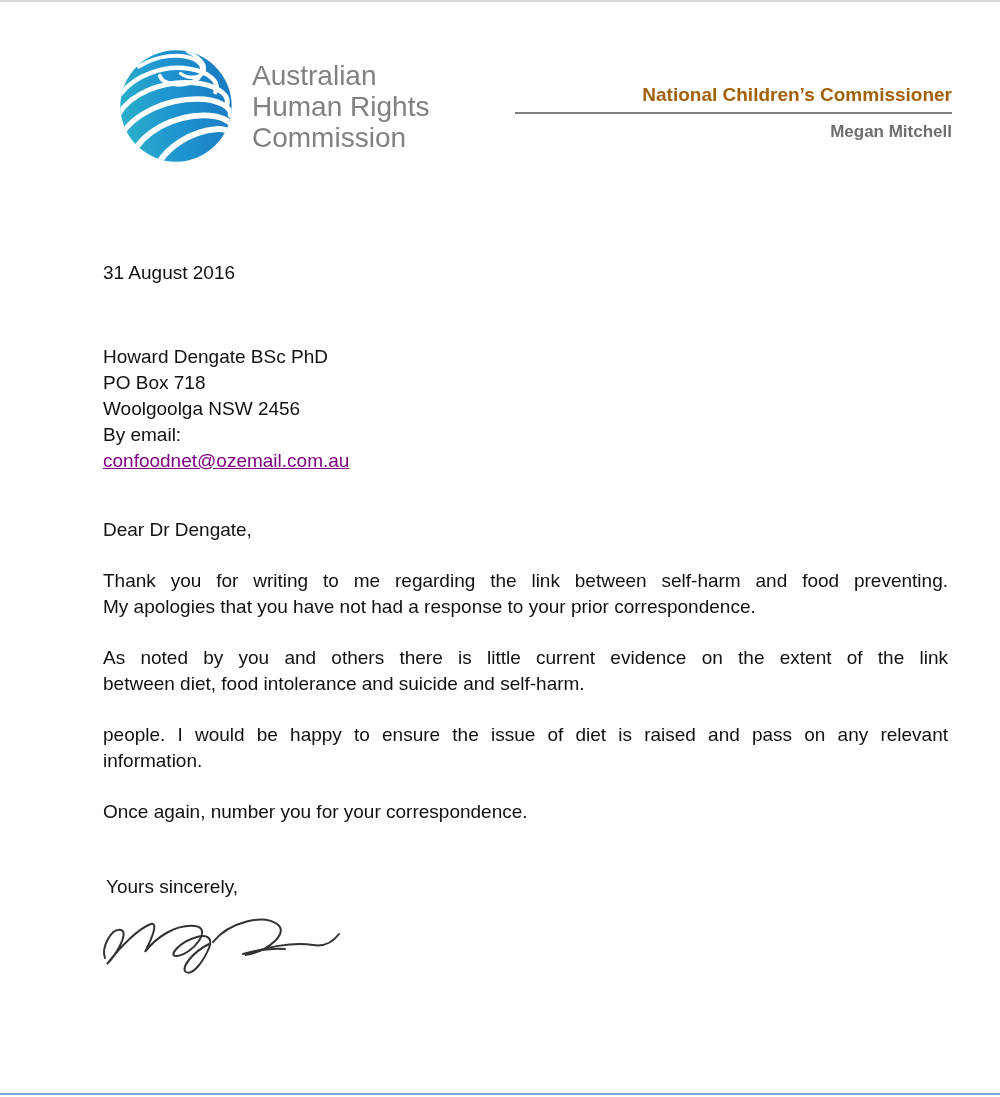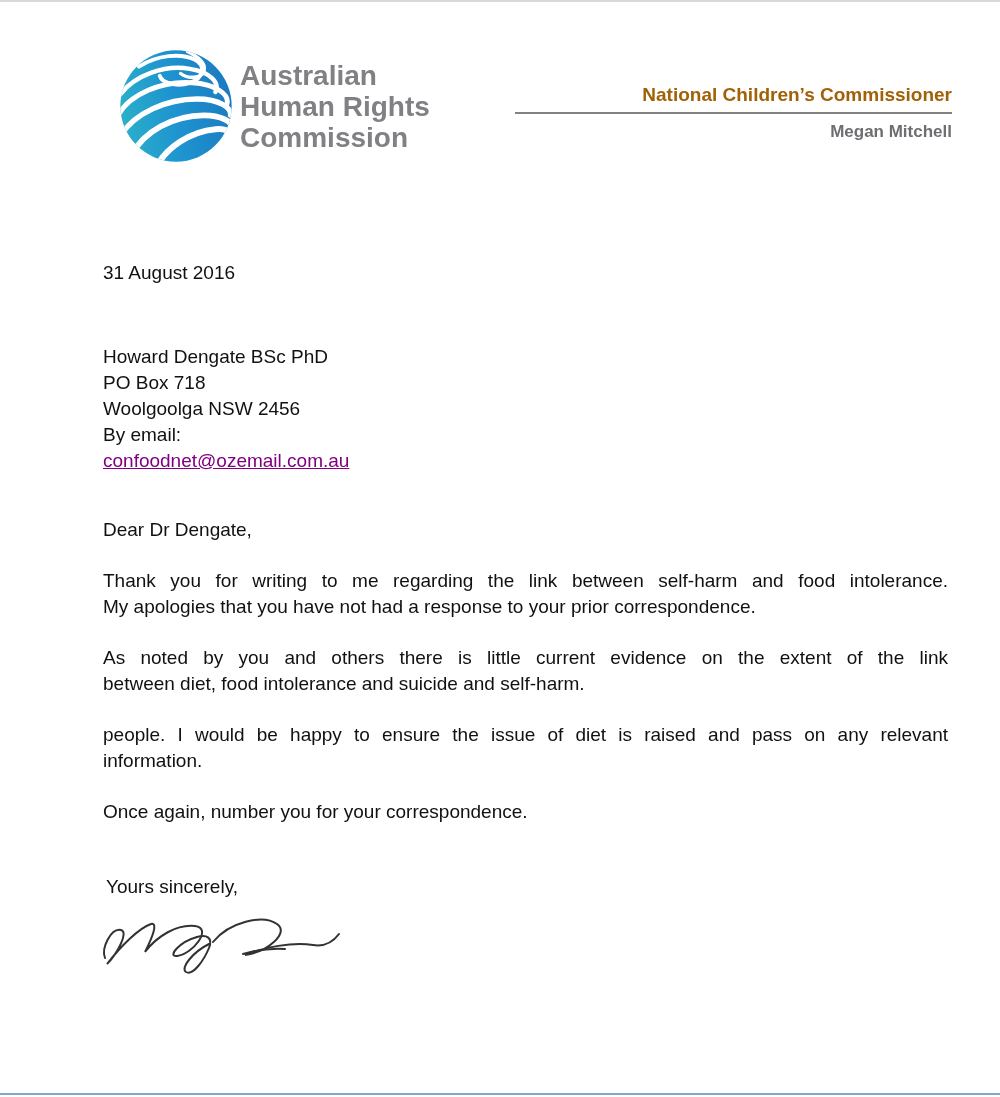--- a/index.html
+++ b/index.html
@@ -31,24 +31,24 @@
     top: 0;
     display: flex;
     align-items: center;
   }
   .globe {
     width: 116px;
     height: 116px;
     flex: 0 0 auto;
   }
   .org-name {
-    margin-left: 6px;
+    margin-left: 18px;
     color: #808184;
     font-size: 28px;
-    font-weight: bold;
+    font-weight: normal;
     line-height: 31px;
     letter-spacing: 0px;
   }
   .org-name span { display: block; }
   .office-block {
     position: absolute;
     right: 48px;
     top: 36px;
     width: 437px;
     text-align: right;
@@ -161,21 +161,21 @@
     <div class="recipient">
       <span>Howard Dengate BSc PhD</span>
       <span>PO Box 718</span>
       <span>Woolgoolga NSW 2456</span>
       <span class="email-line"><span>By email: </span><a class="email-link" href="#">confoodnet@ozemail.com.au</a></span>
     </div>
 
     <p class="salutation">Dear Dr Dengate,</p>
 
     <p class="para">
-      <span class="jline">Thank you for writing to me regarding the link between self-harm and food intolerance.</span>
+      <span class="jline">Thank you for writing to me regarding the link between self-harm and food preventing.</span>
       <span class="lline">My apologies that you have not had a response to your prior correspondence.</span>
     </p>
 
 
     <p class="para">
       <span class="jline">As noted by you and others there is little current evidence on the extent of the link</span>
       <span class="lline">between diet, food intolerance and suicide and self-harm.</span>
     </p>
 
     <p class="para">

